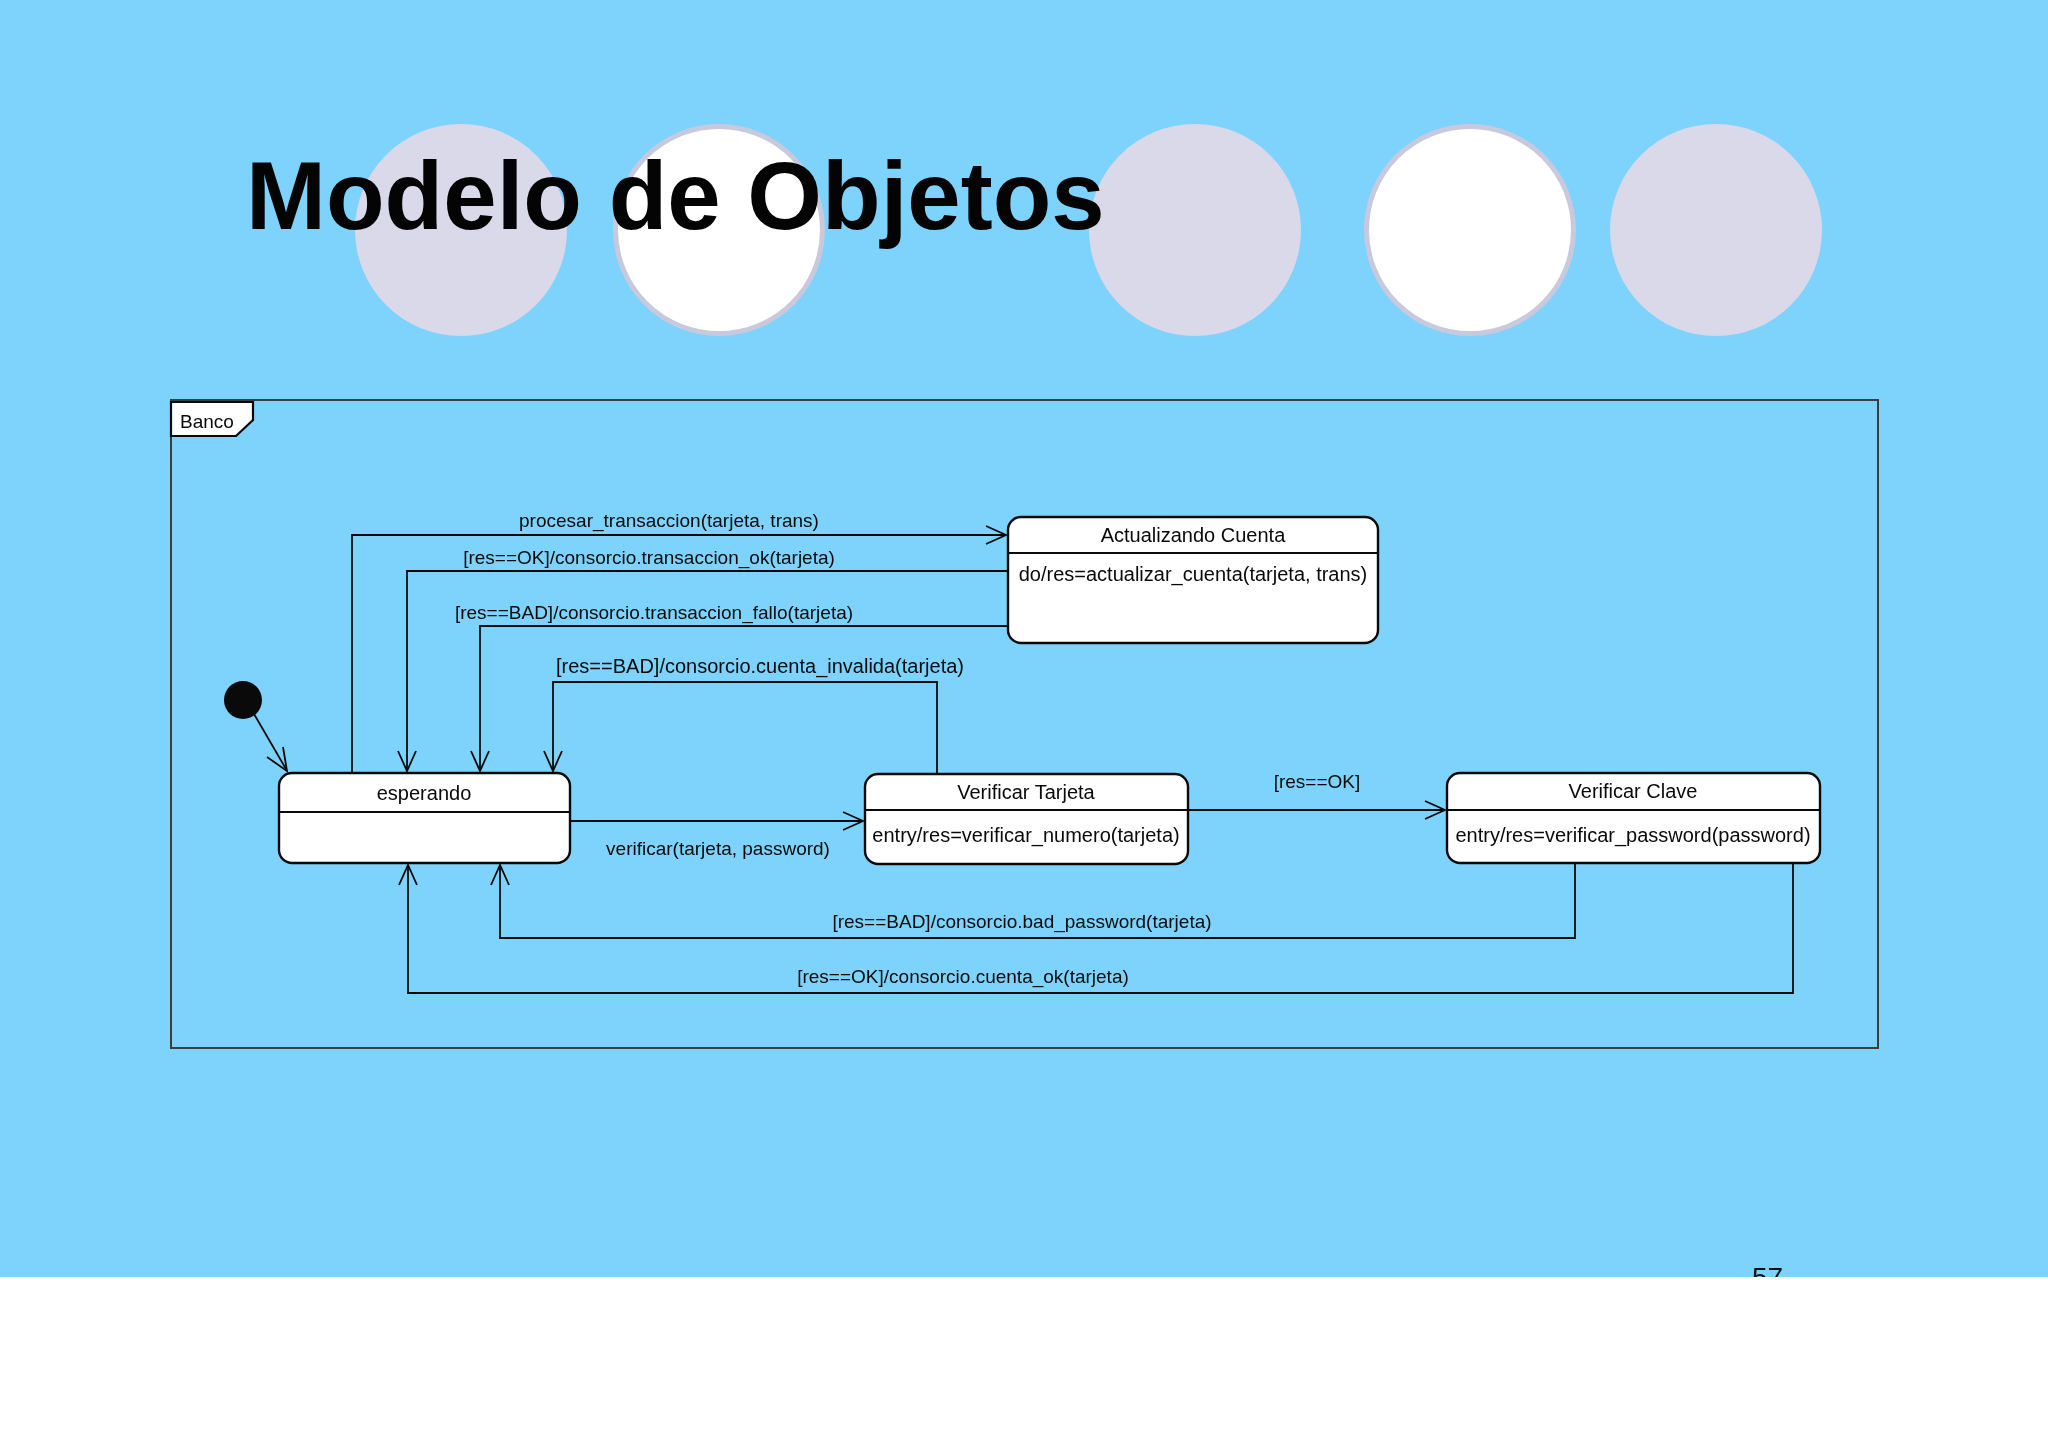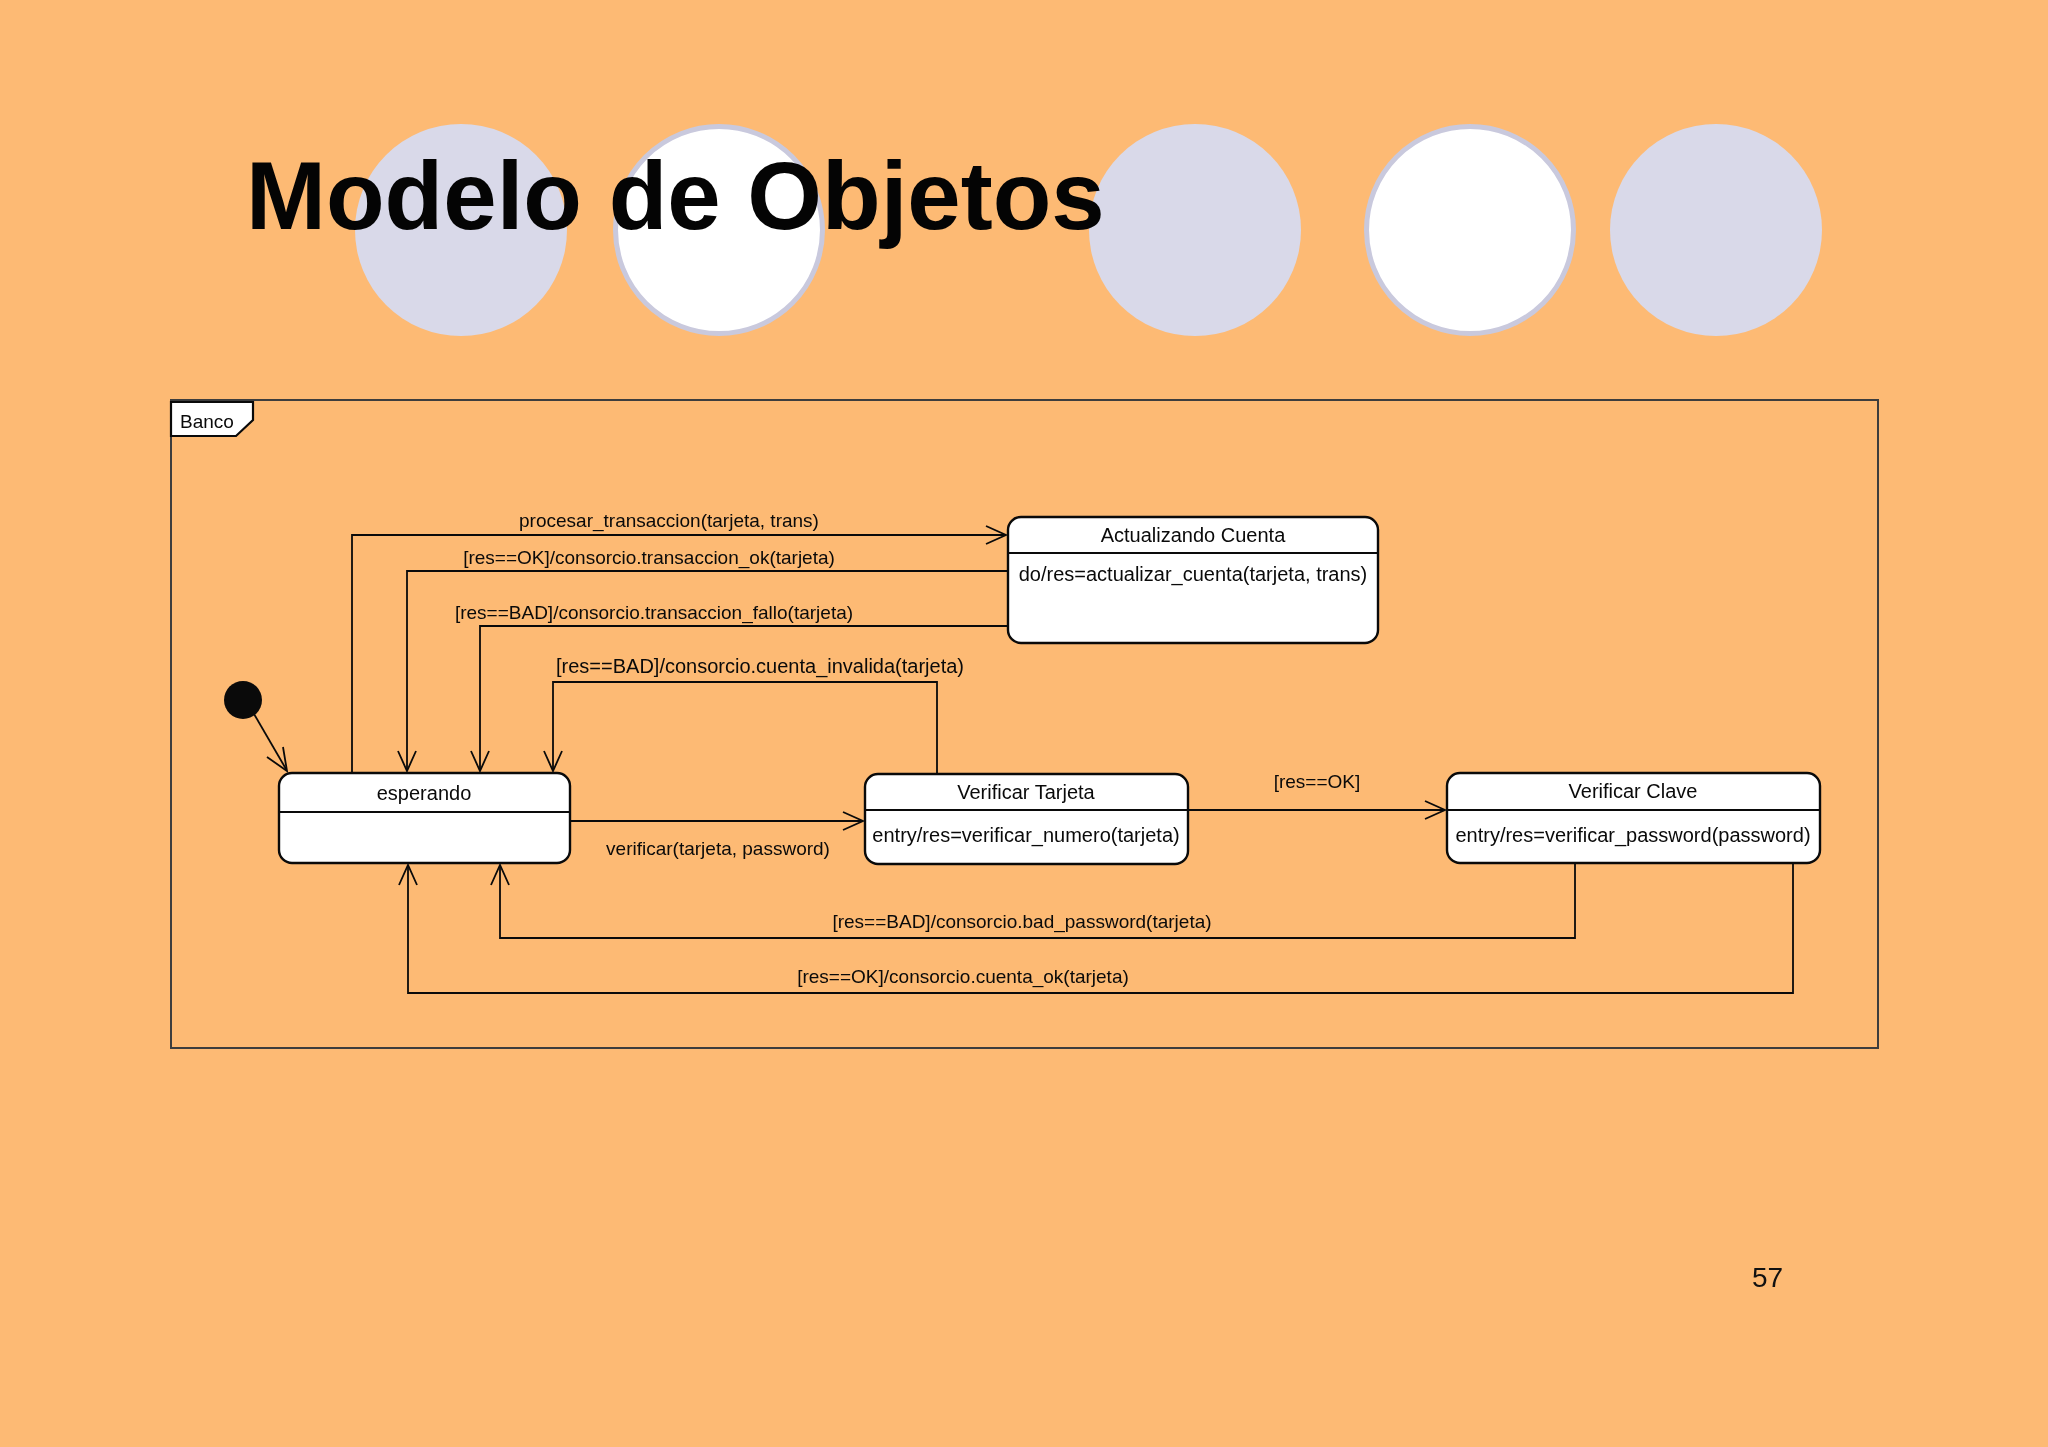--- a/index.html
+++ b/index.html
@@ -1,19 +1,19 @@
 <!DOCTYPE html>
 <html><head>
 <meta charset="utf-8">
 <style>
   html,body{margin:0;padding:0;background:#ffffff;}
   .slide{
     position:relative;
-    width:2048px;height:1447px;
-    background:#fdba74;
+    width:2048px;height:1277px;
+    background:#7dd3fc;
     overflow:hidden;
     font-family:"Liberation Sans", sans-serif;
   }
   
   .circle{position:absolute;top:124px;width:212px;height:212px;border-radius:50%;box-sizing:border-box;z-index:1;}
   .circle.filled{background:#d9d9e9;}
   .circle.outline{background:#ffffff;border:5px solid #c9c9dd;}
   .c1{left:355px;} .c2{left:613px;} .c3{left:1089px;} .c4{left:1364px;} .c5{left:1610px;}
   
   .title{

